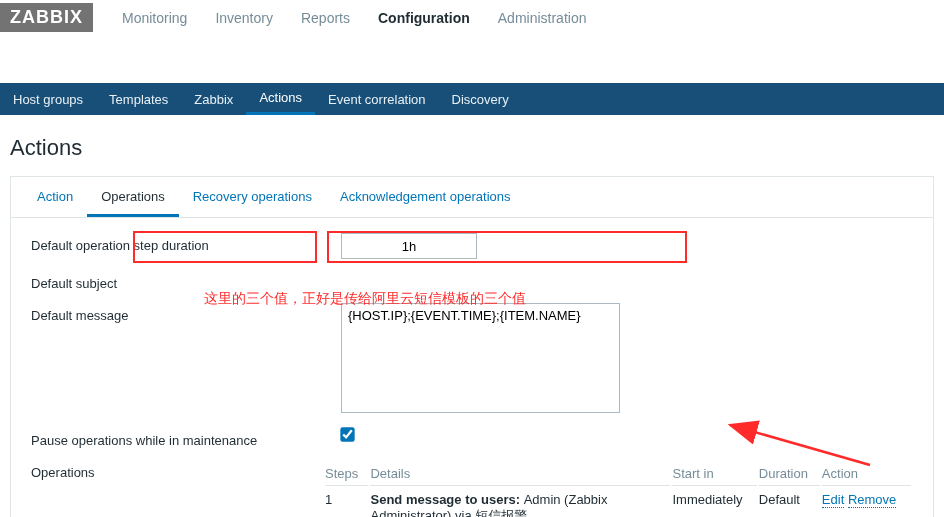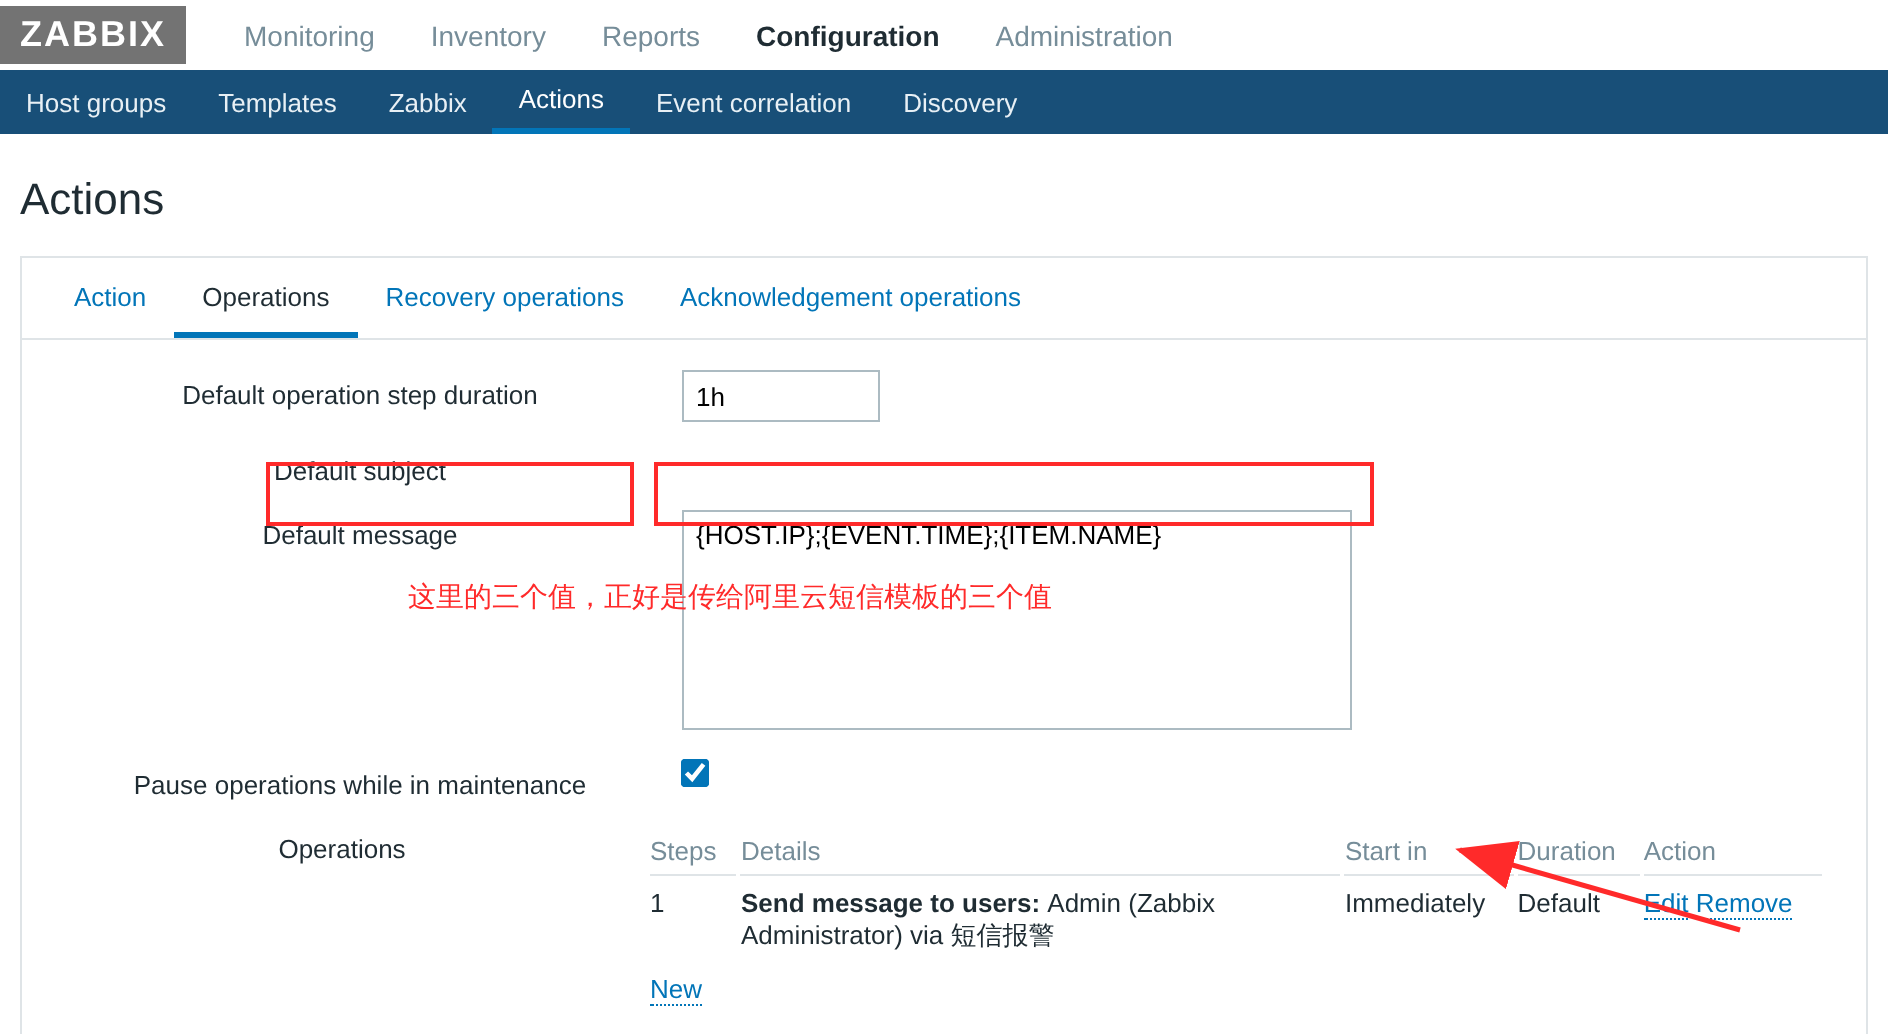--- a/index.html
+++ b/index.html
@@ -9,21 +9,21 @@
 .logo { background: #737373; color: #fff; font-weight: bold; font-size: 18px; letter-spacing: 1px; padding: 4px 10px; margin-right: 15px; }
 .top-nav { display: flex; }
 .top-nav-item { padding: 8px 14px; color: #768d99; cursor: pointer; font-size: 14px; }
 .top-nav-item.active { color: #1f2c33; font-weight: bold; }
 
 .sub-nav { display: flex; background: #0a466e; background: linear-gradient(#2a5f85,#0a466e); background: #1a4b6e; height: 32px; align-items: stretch; }
 .sub-nav { background: #0e4c7a; }
 .sub-nav { background: #114a74; }
 .sub-nav-item { padding: 8px 13px; color: #e8f0f5; cursor: pointer; font-size: 13px; display:flex; align-items:center; }
 .sub-nav-item.active { border-bottom: 3px solid #0275b8; color:#fff; }
-.sub-nav { background:#0a4c7a; }
+.sub-nav { background:#0a4c7a;margin-top:48px; }
 .sub-nav { background:#11537a; }
 .sub-nav { background:#0e4770; }
 .sub-nav { background:#154a70; }
 .sub-nav { background:#0a446e; }
 .sub-nav { background: #0e4c7a; }
 .sub-nav { background: #1a5a87; }
 .sub-nav { background: #0e4770; }
 .sub-nav{ background:#104b74;}
 .sub-nav{ background:#0f4c78;}
 .sub-nav{ background:#135380;}
@@ -33,27 +33,27 @@
 .page-wrap { padding: 10px 10px 20px 10px; }
 .page-title { font-size: 22px; color: #1f2c33; padding: 10px 0 15px 0; font-weight: normal; }
 
 .content-box { border: 1px solid #dfe4e7; background: #fff; }
 .tabs { display: flex; border-bottom: 1px solid #dfe4e7; padding: 0 12px; }
 .tab { padding: 12px 14px 10px; color: #0275b8; cursor: pointer; font-size: 13px; }
 .tab.active { color: #1f2c33; border-bottom: 3px solid #0275b8; }
 
 .form-area { padding: 15px 20px 20px 20px; }
 .form-row { display: flex; margin-bottom: 12px; }
-.form-label { width: 310px; text-align: center; padding-right: 12px; padding-top: 5px; color: #1f2c33; }
+.form-label { width: 310px; text-align: left; padding-right: 12px; padding-top: 5px; color: #1f2c33; }
 .form-field { flex: 1; }
 
 input[type=text] { border: 1px solid #acbbc2; padding: 4px 6px; font-size: 13px; height: 26px; }
-input.dur { width: 99px; }
+input.dur { width: 136px; text-align: center; }
 input.subj { width: 335px; }
-textarea { border: 1px solid #acbbc2; padding: 4px 6px; font-size: 13px; width: 335px; height: 110px; resize: none; font-family: Arial, sans-serif; }
+textarea { border: 1px solid #acbbc2; padding: 4px 6px; font-size: 13px; width: 279px; height: 110px; resize: none; font-family: Arial, sans-serif; }
 input[type=checkbox]{ transform: scale(1.1); accent-color:#0275b8; }
 
 .ops-table { width: 590px; font-size: 13px; }
 .ops-table th { text-align: left; color: #768d99; font-weight: normal; padding: 4px 6px 4px 0; border-bottom: 1px solid #dfe4e7; }
 .ops-table td { padding: 4px 6px 4px 0; vertical-align: top; }
 .link-u { color: #0275b8; text-decoration: none; cursor: pointer; border-bottom:1px dotted #0275b8;}
 
 .red-box1 { position:absolute; border:2px solid #ff2a2a; left:133px; top:231px; width:184px; height:32px; pointer-events:none;}
 .red-box2 { position:absolute; border:2px solid #ff2a2a; left:327px; top:231px; width:360px; height:32px; pointer-events:none;}
 .red-note { position:absolute; left:204px; top:290px; color:#ff2a2a; font-size:14px; }

